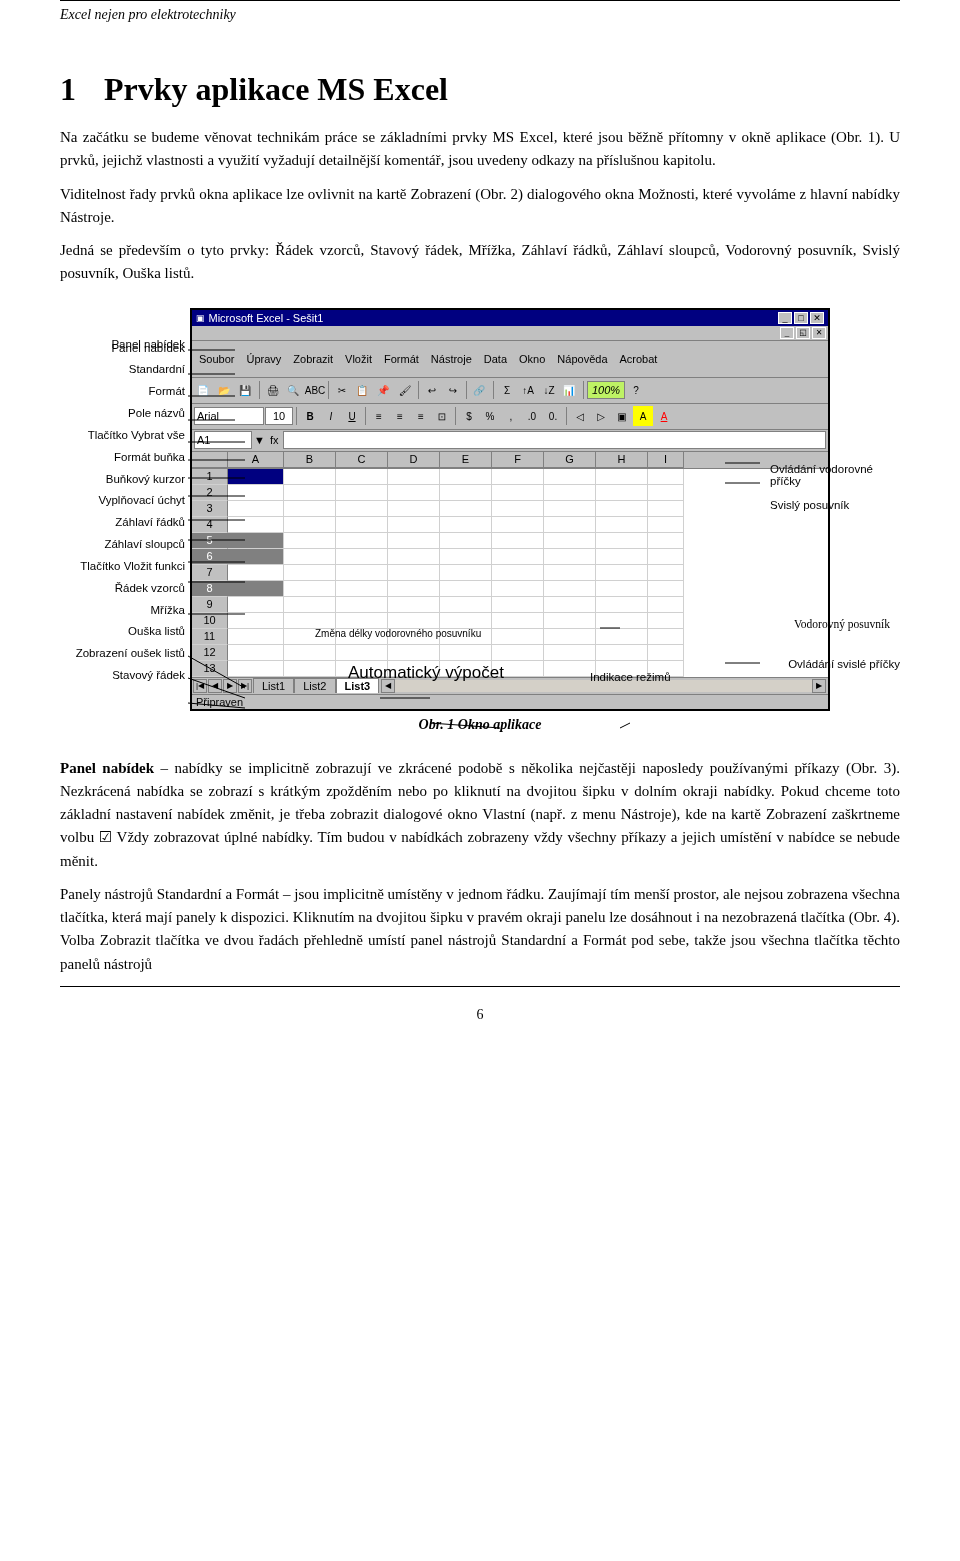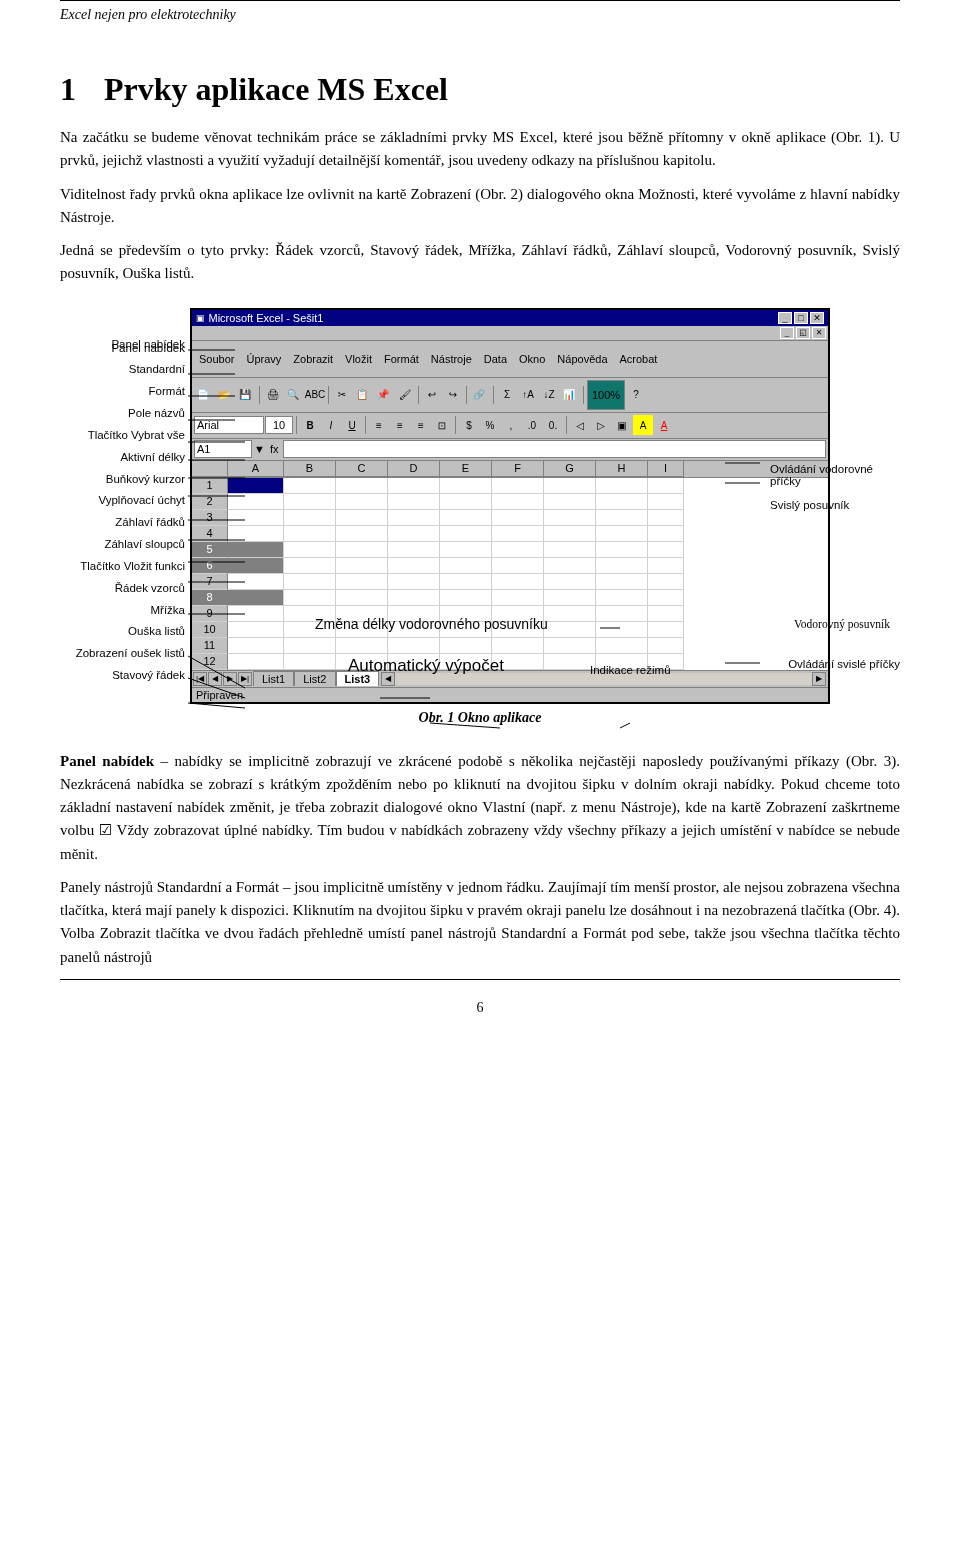--- a/index.html
+++ b/index.html
@@ -348,28 +348,29 @@
       border: 1px solid #808080;
       height: 18px;
       width: 28px;
       font-size: 11px;
       display: flex;
       align-items: center;
       justify-content: center;
     }
 
     .toolbar-pct-box {
-      background: #0f766e;
+      background: #bef264;
       border: 1px solid #808080;
-      height: 30px;
+      height: 18px;
       width: 38px;
       font-size: 11px;
       display: flex;
       align-items: center;
       justify-content: center;
+      font-style: italic;
     }
   </style>
 </head>
 <body>
 
 <hr class="header-rule">
 <p class="header-text">Excel nejen pro elektrotechniky</p>
 
 <div class="chapter-section">
   <div class="chapter-title">
@@ -443,21 +444,21 @@
     </svg>
 
     
     <div style="position:absolute;left:0;top:30px;text-align:right;width:125px;font-size:11.5px;font-family:Arial,sans-serif;">Panel nabídek</div>
     <div style="position:absolute;left:0;top:30px;text-align:right;width:125px;font-size:11.5px;font-family:Arial,sans-serif;line-height:1.9;">
       <div>Panel nabídek</div>
       <div>Standardní</div>
       <div>Formát</div>
       <div>Pole názvů</div>
       <div>Tlačítko Vybrat vše</div>
-      <div>Aktivní délky</div>
+      <div>Formát buňka</div>
       <div>Buňkový kurzor</div>
       <div>Vyplňovací úchyt</div>
       <div>Záhlaví řádků</div>
       <div>Záhlaví sloupců</div>
       <div>Tlačítko Vložit funkci</div>
       <div>Řádek vzorců</div>
       <div>Mřížka</div>
       <div>Ouška listů</div>
       <div>Zobrazení oušek listů</div>
       <div>Stavový řádek</div>
@@ -723,20 +724,32 @@
               <div class="sheet-cell col-a"></div>
               <div class="sheet-cell col-b"></div>
               <div class="sheet-cell col-c"></div>
               <div class="sheet-cell col-d"></div>
               <div class="sheet-cell col-e"></div>
               <div class="sheet-cell col-f"></div>
               <div class="sheet-cell col-g"></div>
               <div class="sheet-cell col-h"></div>
               <div class="sheet-cell col-i"></div>
             </div>
+            <div class="sheet-row">
+              <div class="row-num">13</div>
+              <div class="sheet-cell col-a"></div>
+              <div class="sheet-cell col-b"></div>
+              <div class="sheet-cell col-c"></div>
+              <div class="sheet-cell col-d"></div>
+              <div class="sheet-cell col-e"></div>
+              <div class="sheet-cell col-f"></div>
+              <div class="sheet-cell col-g"></div>
+              <div class="sheet-cell col-h"></div>
+              <div class="sheet-cell col-i"></div>
+            </div>
           </div>
 
           <div style="display:flex;align-items:center;background:#c0c0c0;border-top:1px solid #808080;">
 
             <div style="display:flex;gap:1px;padding:1px;">
               <div class="scroll-btn">|◀</div>
               <div class="scroll-btn">◀</div>
               <div class="scroll-btn">▶</div>
               <div class="scroll-btn">▶|</div>
             </div>
@@ -768,21 +781,21 @@
       <div style="margin-bottom:80px;">Svislý posuvník</div>
     </div>
 
     
     <div style="position:absolute;right:10px;top:310px;font-size:11.5px;font-family:Liberation Serif, serif;">Vodorovný posuvník</div>
 
     
     <div style="position:absolute;right:0;top:350px;font-size:11.5px;font-family:Arial,sans-serif;">Ovládání svislé příčky</div>
 
     
-    <div style="position:absolute;left:255px;bottom:72px;font-size:14px;font-family:Arial,sans-serif;">Změna délky vodorovného posuvníku</div>
+    <div style="position:absolute;left:255px;bottom:72px;font-size:10px;font-family:Arial,sans-serif;">Změna délky vodorovného posuvníku</div>
 
     
     <div style="position:absolute;left:288px;bottom:28px;font-size:17px;font-family:Arial,sans-serif;">Automatický výpočet</div>
     <div style="position:absolute;left:530px;bottom:28px;font-size:11.5px;font-family:Arial,sans-serif;">Indikace režimů</div>
   </div>
 
   <p class="figure-caption">Obr. 1 Okno aplikace</p>
 </div>
 
 <p class="body-text">

